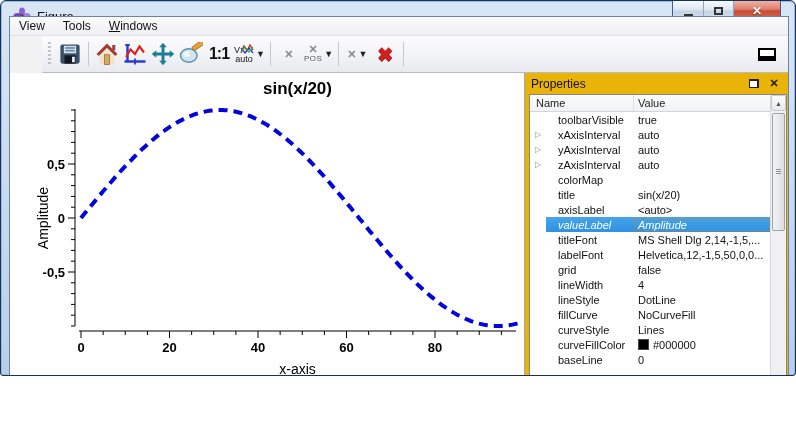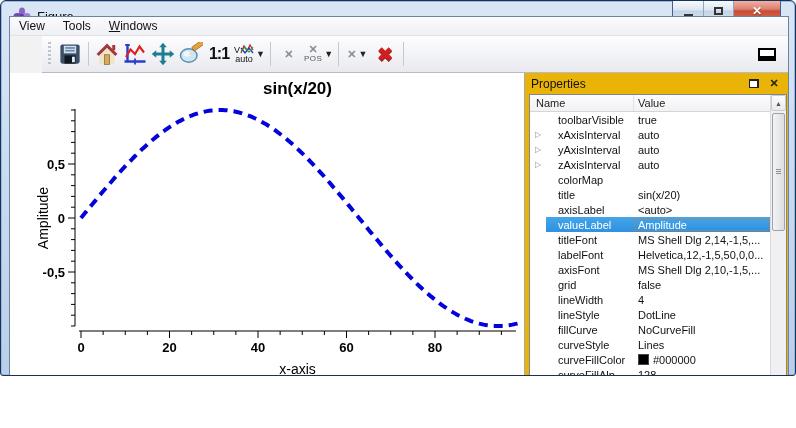--- a/index.html
+++ b/index.html
@@ -81,21 +81,21 @@
   .tree-left { flex:1; display:flex; flex-direction:column; min-width:0; }
   .tree-header { height:17px; display:flex; background:linear-gradient(#fcfcfc,#f1f2f4); border-bottom:1px solid #d5d5d9;
     font-size:11px; color:#222; }
   .th-name { width:104px; padding:2px 0 0 6px; border-right:1px solid #e0e0e4; }
   .th-value { flex:1; padding:2px 0 0 4px; }
   .rows { flex:1; overflow:hidden; }
   .prow { display:flex; height:15px; font-size:11px; color:#111; align-items:center; }
   .branch { width:16px; text-align:center; font-size:8px; color:#8b9097; flex:none; }
   .pname { width:88px; padding-left:12px; flex:none; white-space:nowrap; overflow:hidden; }
   .pval { flex:1; padding-left:4px; white-space:nowrap; overflow:hidden; display:flex; align-items:center; }
-  .prow.selected .sel-wrap { background:linear-gradient(#44a5e9,#2f91e0); color:#fff; }
+  .prow.selected .sel-wrap { background:linear-gradient(#44a5e9,#2f91e0); color:#fff;font-style:italic; }
   .prow .sel-wrap { display:flex; flex:1; height:15px; align-items:center; min-width:0; }
   .prow.selected .pval { outline:1px dotted #c87a34; outline-offset:-1px; }
   .swatch { width:11px; height:11px; background:#000; border:1px solid #444; margin-right:4px; flex:none; }
 
   .vscroll { width:16px; background:#f0f0f3; border-left:1px solid #d9d9de; display:flex; flex-direction:column; }
   .sb-btn { height:16px; display:flex; align-items:center; justify-content:center; font-size:7px; color:#4f5257;
     background:linear-gradient(#fdfdfd,#e8e9ec); border:1px solid #c9cacd; border-radius:2px; }
   .sb-track { flex:1; position:relative; }
   .sb-thumb { position:absolute; top:2px; left:1px; right:1px; height:118px;
     background:linear-gradient(90deg,#f2f3f4,#dcdee1); border:1px solid #9fa3a8; border-radius:2px; }
@@ -378,27 +378,20 @@
                 <div class="prow">
                   <span class="branch"></span>
                   <span class="sel-wrap">
                     <span class="pname">labelFont</span>
                     <span class="pval">Helvetica,12,-1,5,50,0,0...</span>
                   </span>
                 </div>
                 <div class="prow">
                   <span class="branch"></span>
                   <span class="sel-wrap">
-                    <span class="pname">axisFont</span>
-                    <span class="pval">MS Shell Dlg 2,10,-1,5,...</span>
-                  </span>
-                </div>
-                <div class="prow">
-                  <span class="branch"></span>
-                  <span class="sel-wrap">
                     <span class="pname">grid</span>
                     <span class="pval">false</span>
                   </span>
                 </div>
                 <div class="prow">
                   <span class="branch"></span>
                   <span class="sel-wrap">
                     <span class="pname">lineWidth</span>
                     <span class="pval">4</span>
                   </span>
@@ -422,27 +415,20 @@
                   <span class="sel-wrap">
                     <span class="pname">curveStyle</span>
                     <span class="pval">Lines</span>
                   </span>
                 </div>
                 <div class="prow">
                   <span class="branch"></span>
                   <span class="sel-wrap">
                     <span class="pname">curveFillColor</span>
                     <span class="pval"><span class="swatch" style="background: rgb(0, 0, 0);"></span>#000000</span>
-                  </span>
-                </div>
-                <div class="prow">
-                  <span class="branch"></span>
-                  <span class="sel-wrap">
-                    <span class="pname">curveFillAlp...</span>
-                    <span class="pval">128</span>
                   </span>
                 </div>
                 <div class="prow">
                   <span class="branch"></span>
                   <span class="sel-wrap">
                     <span class="pname">baseLine</span>
                     <span class="pval">0</span>
                   </span>
                 </div>
               </div>

